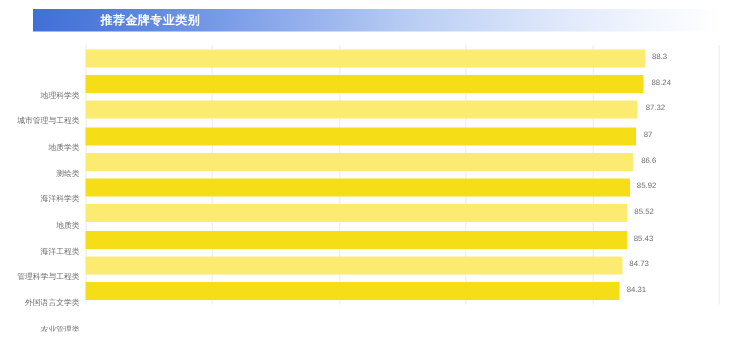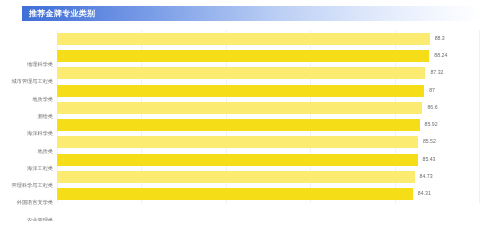--- a/index.html
+++ b/index.html
@@ -34,20 +34,21 @@
     align-items: center;
   }
   #title-text {
     color: #ffffff;
     font-size: 8px;
     font-weight: bold;
     letter-spacing: 0.3px;
     padding-left: 7px;
     white-space: nowrap;
     line-height: 1;
+    margin-left: 38px;
   }
 
   
   #chart {
     position: absolute;
     left: 0;
     top: 26px;
     width: 500px;
     height: 195px;
   }

